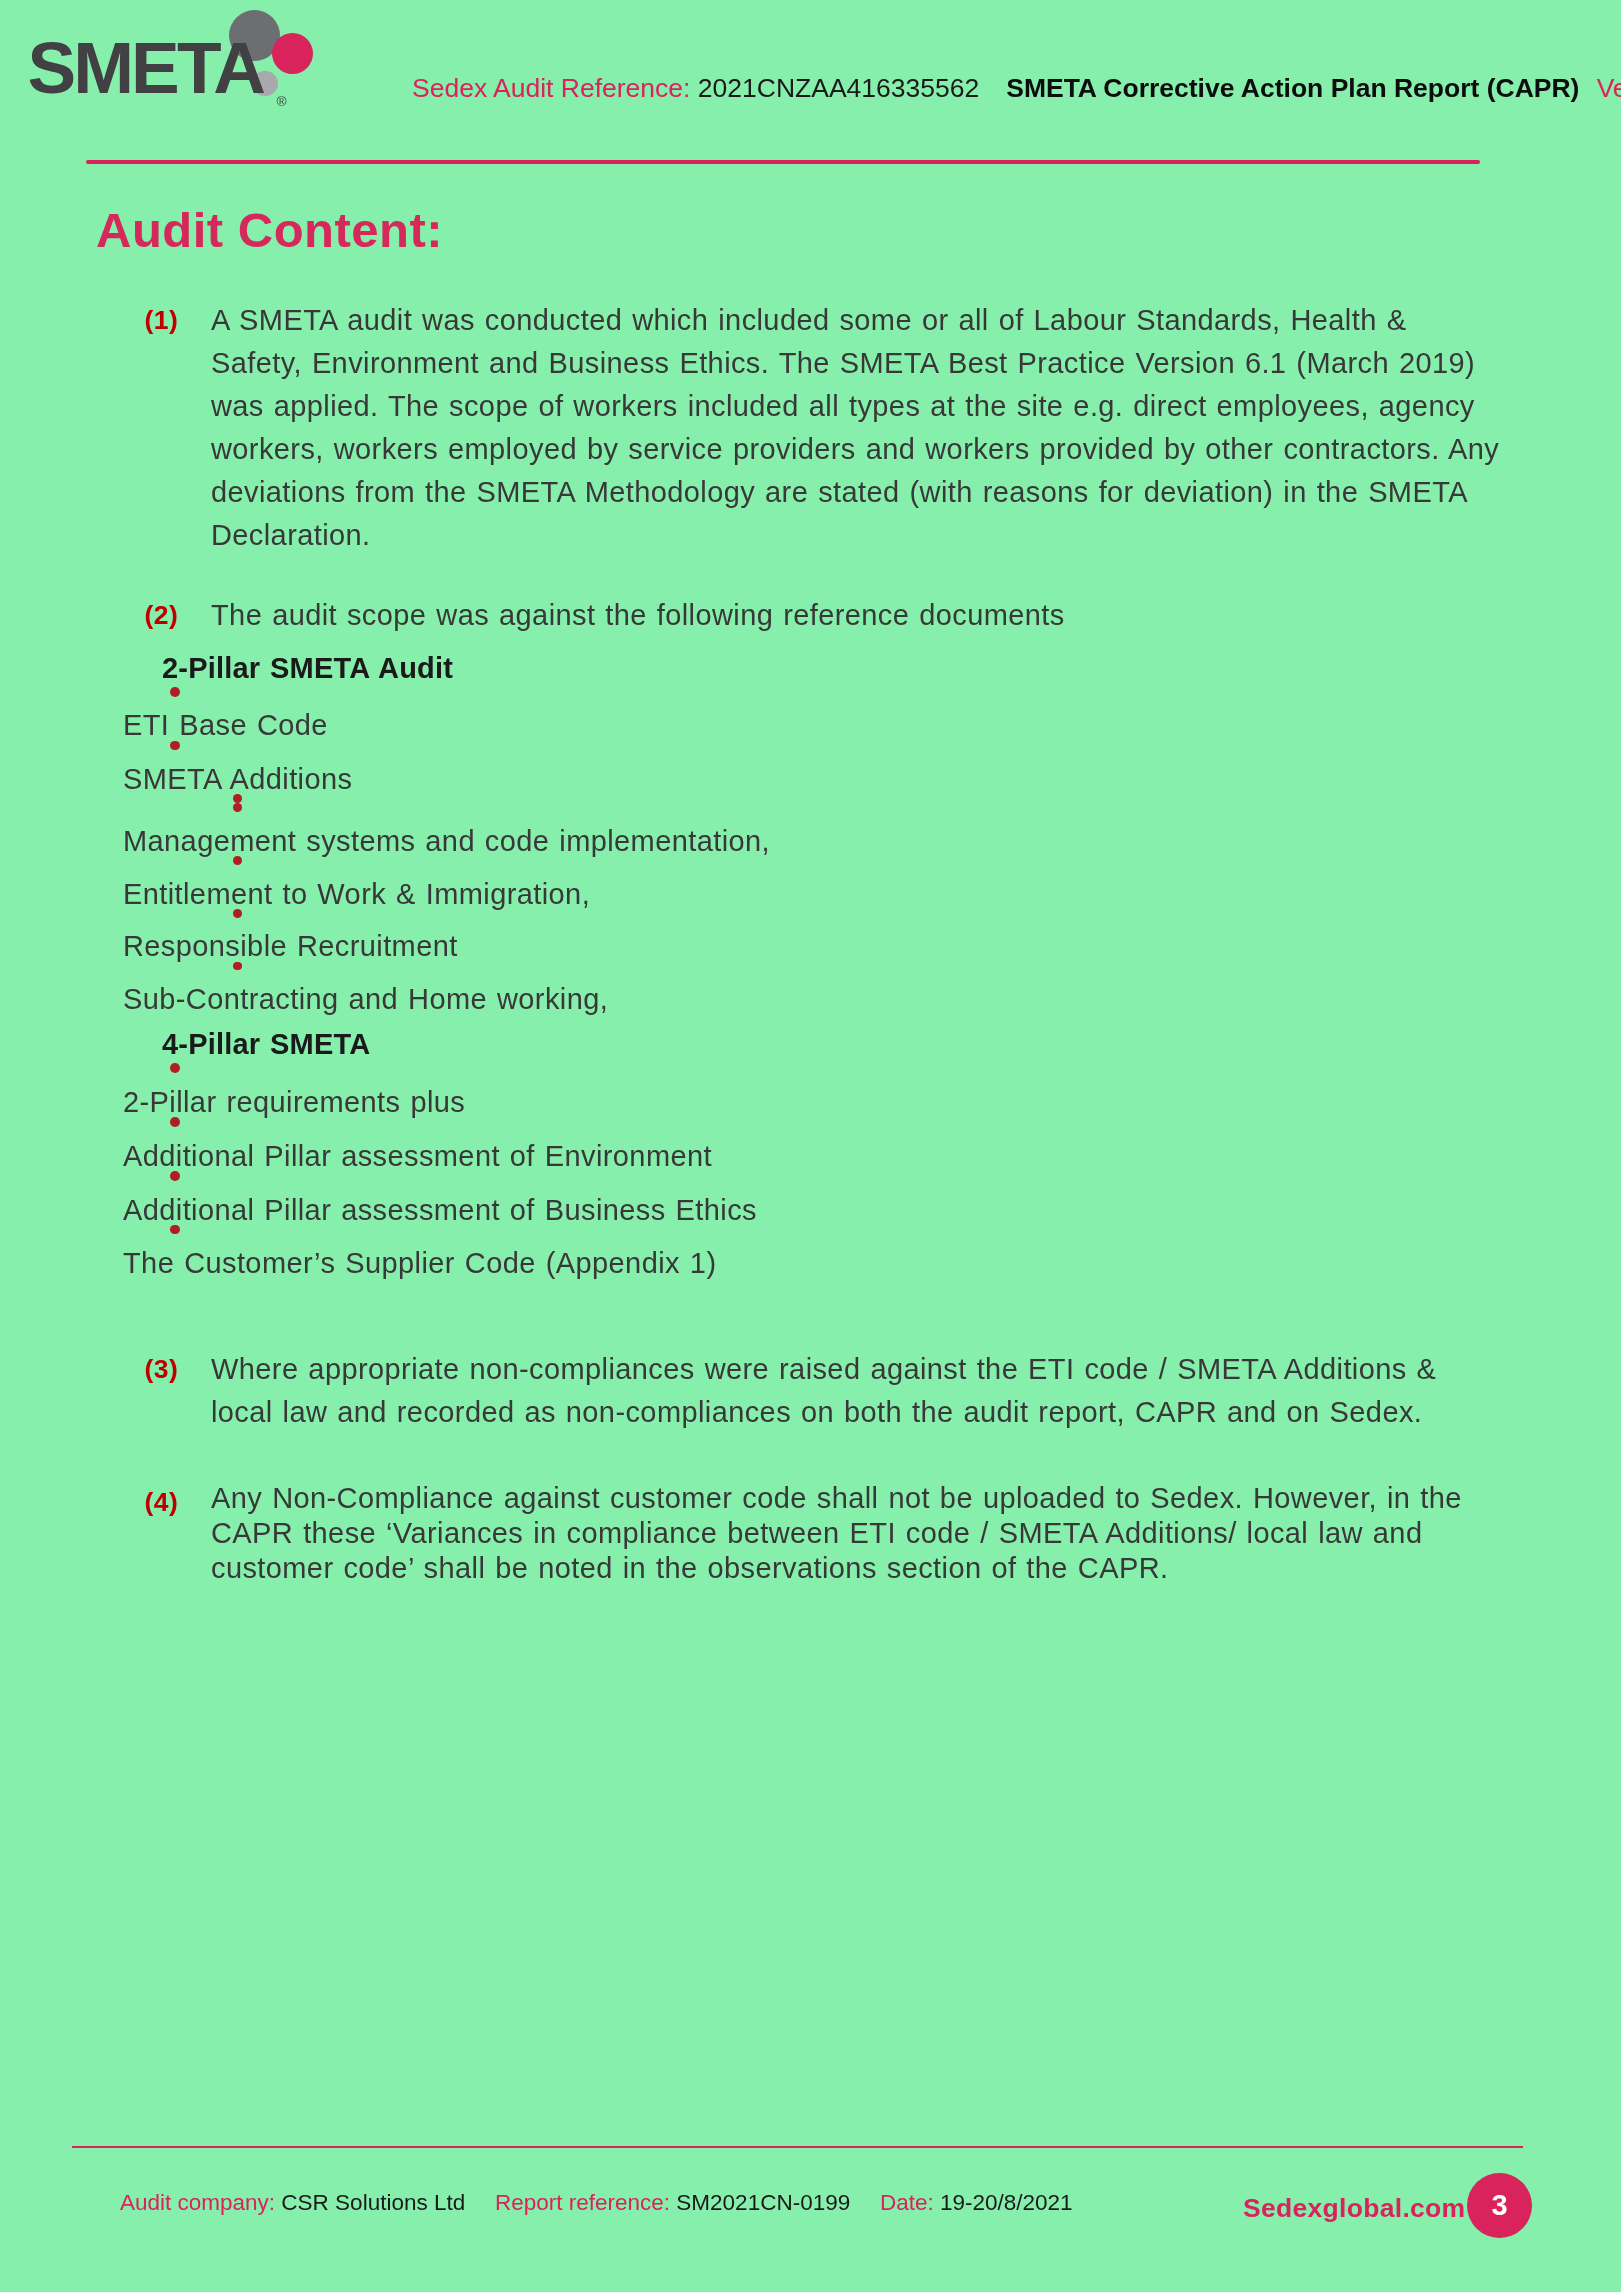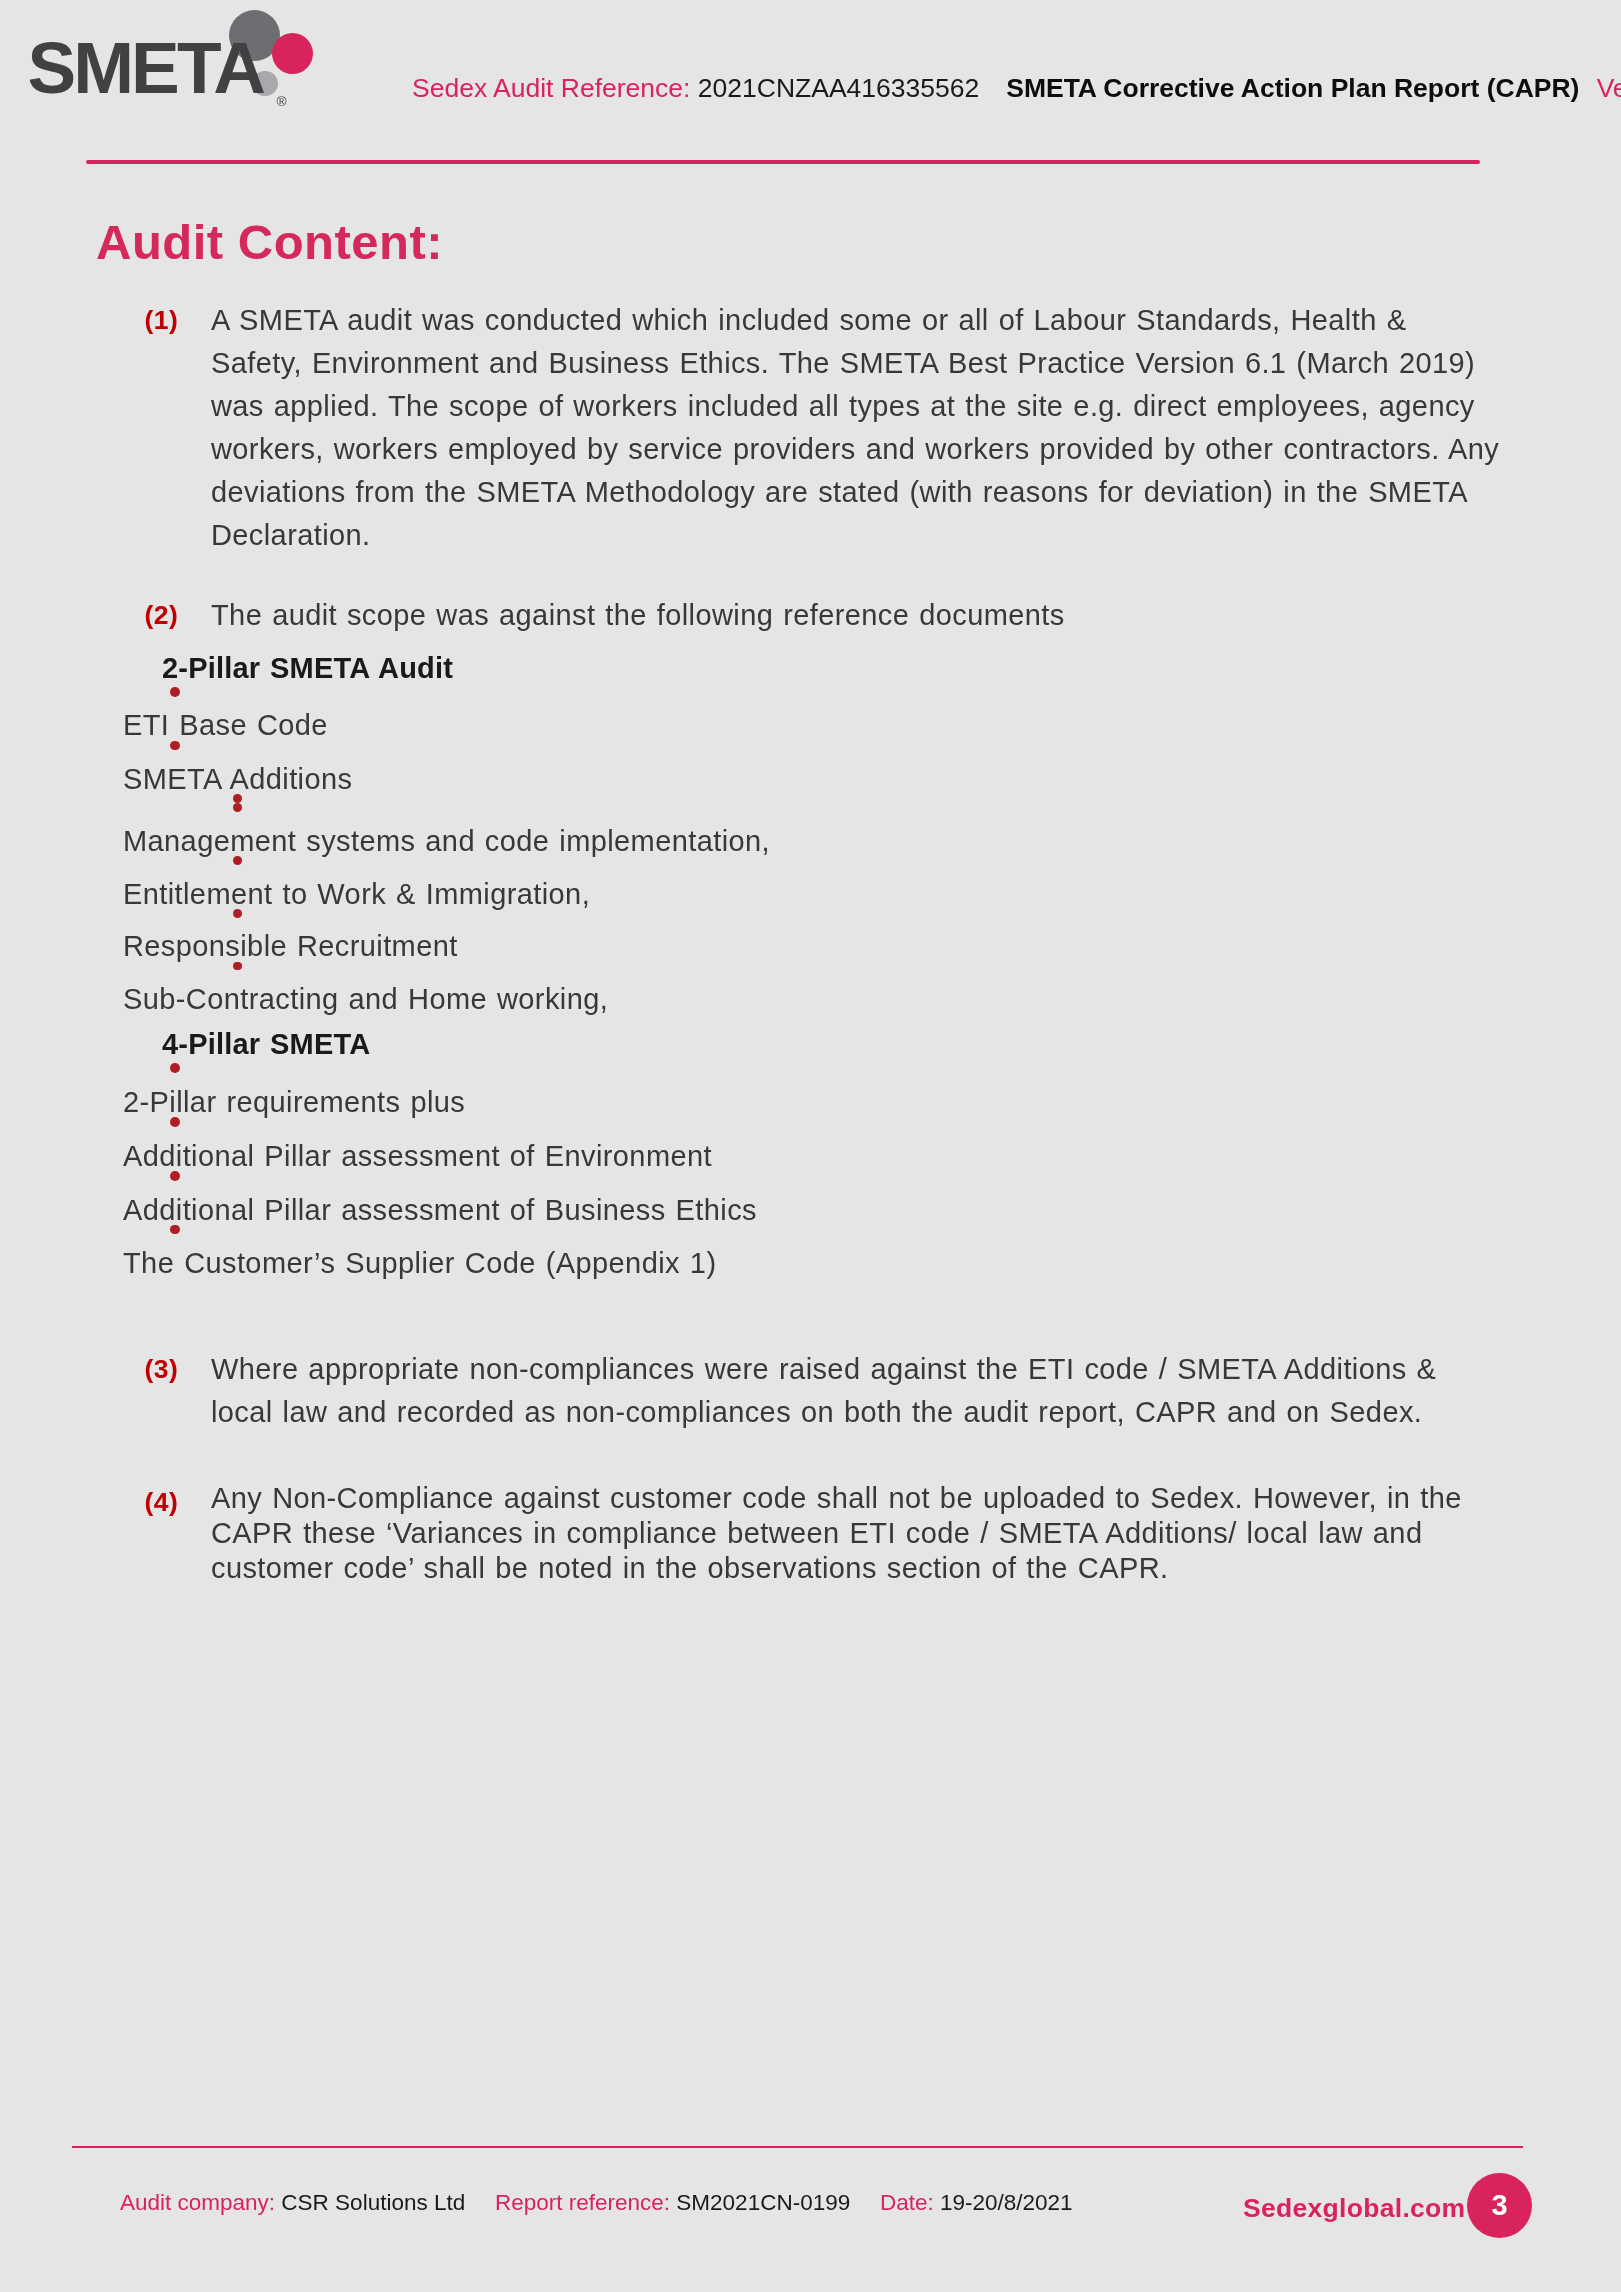--- a/index.html
+++ b/index.html
@@ -1,19 +1,19 @@
 <!DOCTYPE html>
 <html><head>
 <meta charset="utf-8">
 <style>
   html,body{margin:0;padding:0;background:#ffffff;}
   .page{
     position:relative;
     width:1621px;height:2293px;
-    background:#e5e5e5;
+    background:#86efac;
     font-family:"Liberation Sans",sans-serif;
     overflow:hidden;
   }
 
   
   .logo{position:absolute;left:27.4px;top:9.8px;width:323px;height:103px;}
   .logo-text{
     position:absolute;left:0;top:21.6px;
     font-size:73px;font-weight:800;letter-spacing:-2.9px;line-height:1;
     color:#414042;
@@ -33,21 +33,21 @@
   .hl-bold{color:#0d0d0d;font-weight:bold;}
   .hl-version{color:#d8235c;margin-left:9.8px;}
 
   .top-rule{
     position:absolute;left:86px;top:160px;width:1394px;height:3.9px;
     background:#d8235c;border-radius:2px;
   }
 
   
   .page-title{
-    position:absolute;left:96px;top:214px;
+    position:absolute;left:96px;top:202px;
     font-size:49px;font-weight:800;letter-spacing:0.5px;
     color:#d5295b;
   }
 
   
   .content{
     position:absolute;left:123px;top:299px;width:1384px;
     color:#383838;
     font-size:29px;line-height:43px;
     letter-spacing:0.4px;word-spacing:1.5px;

